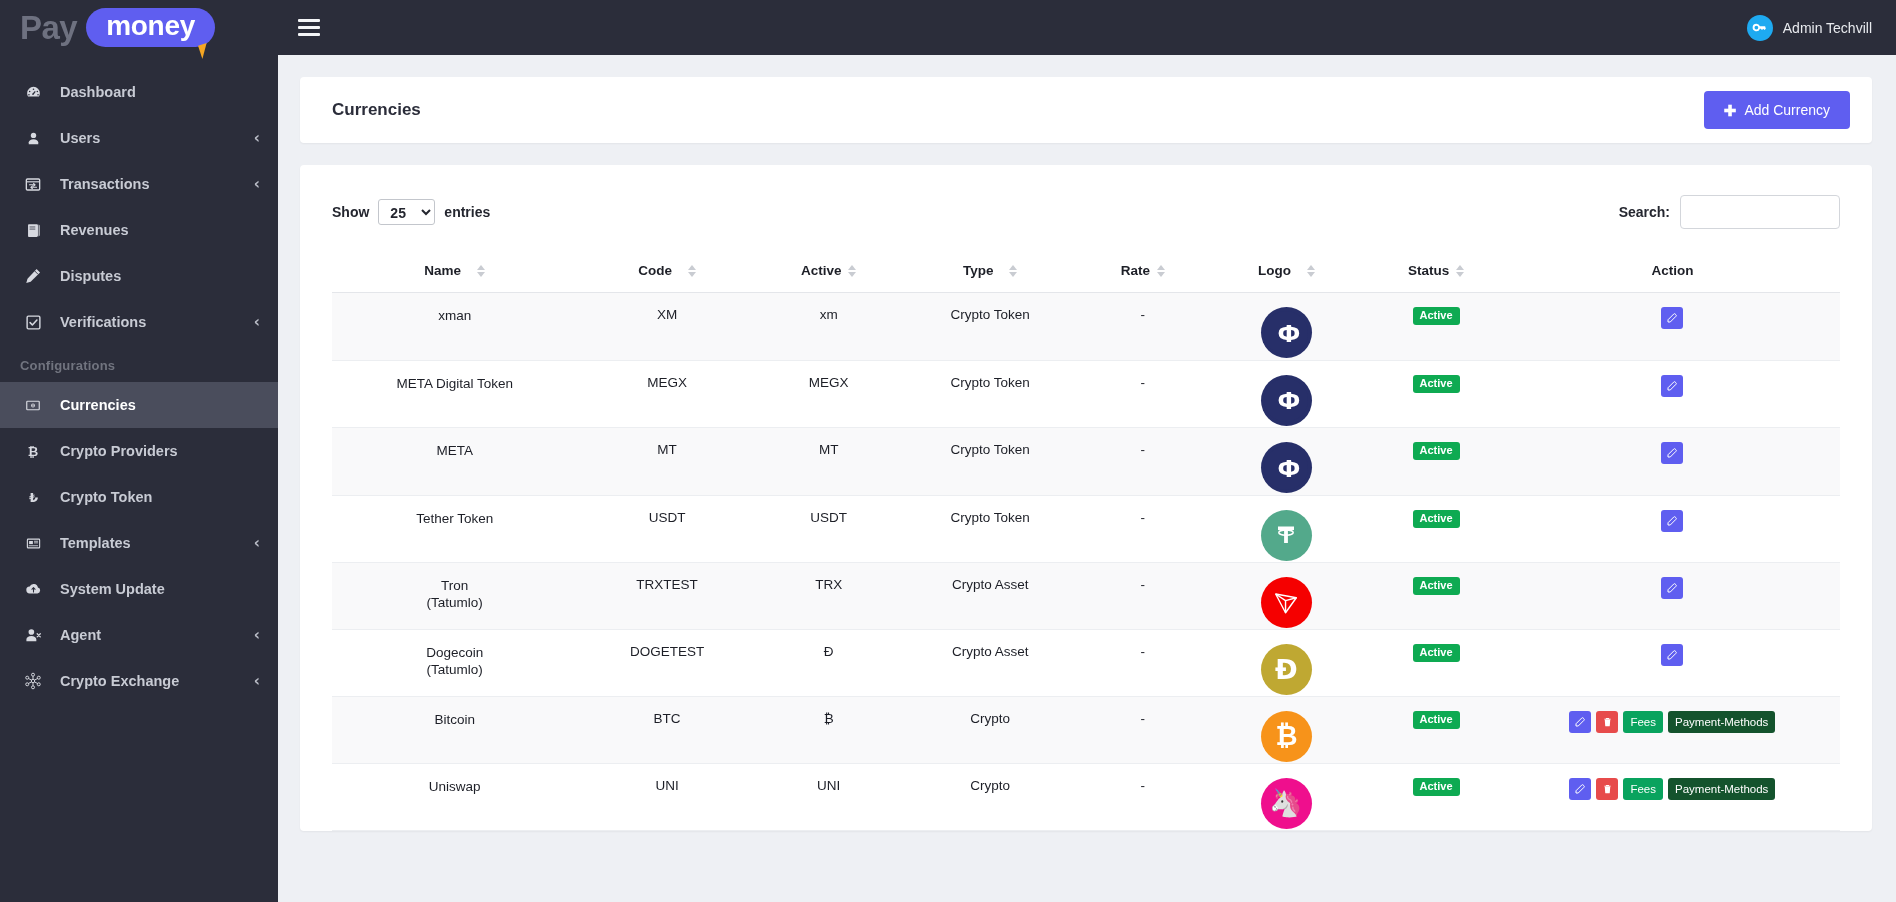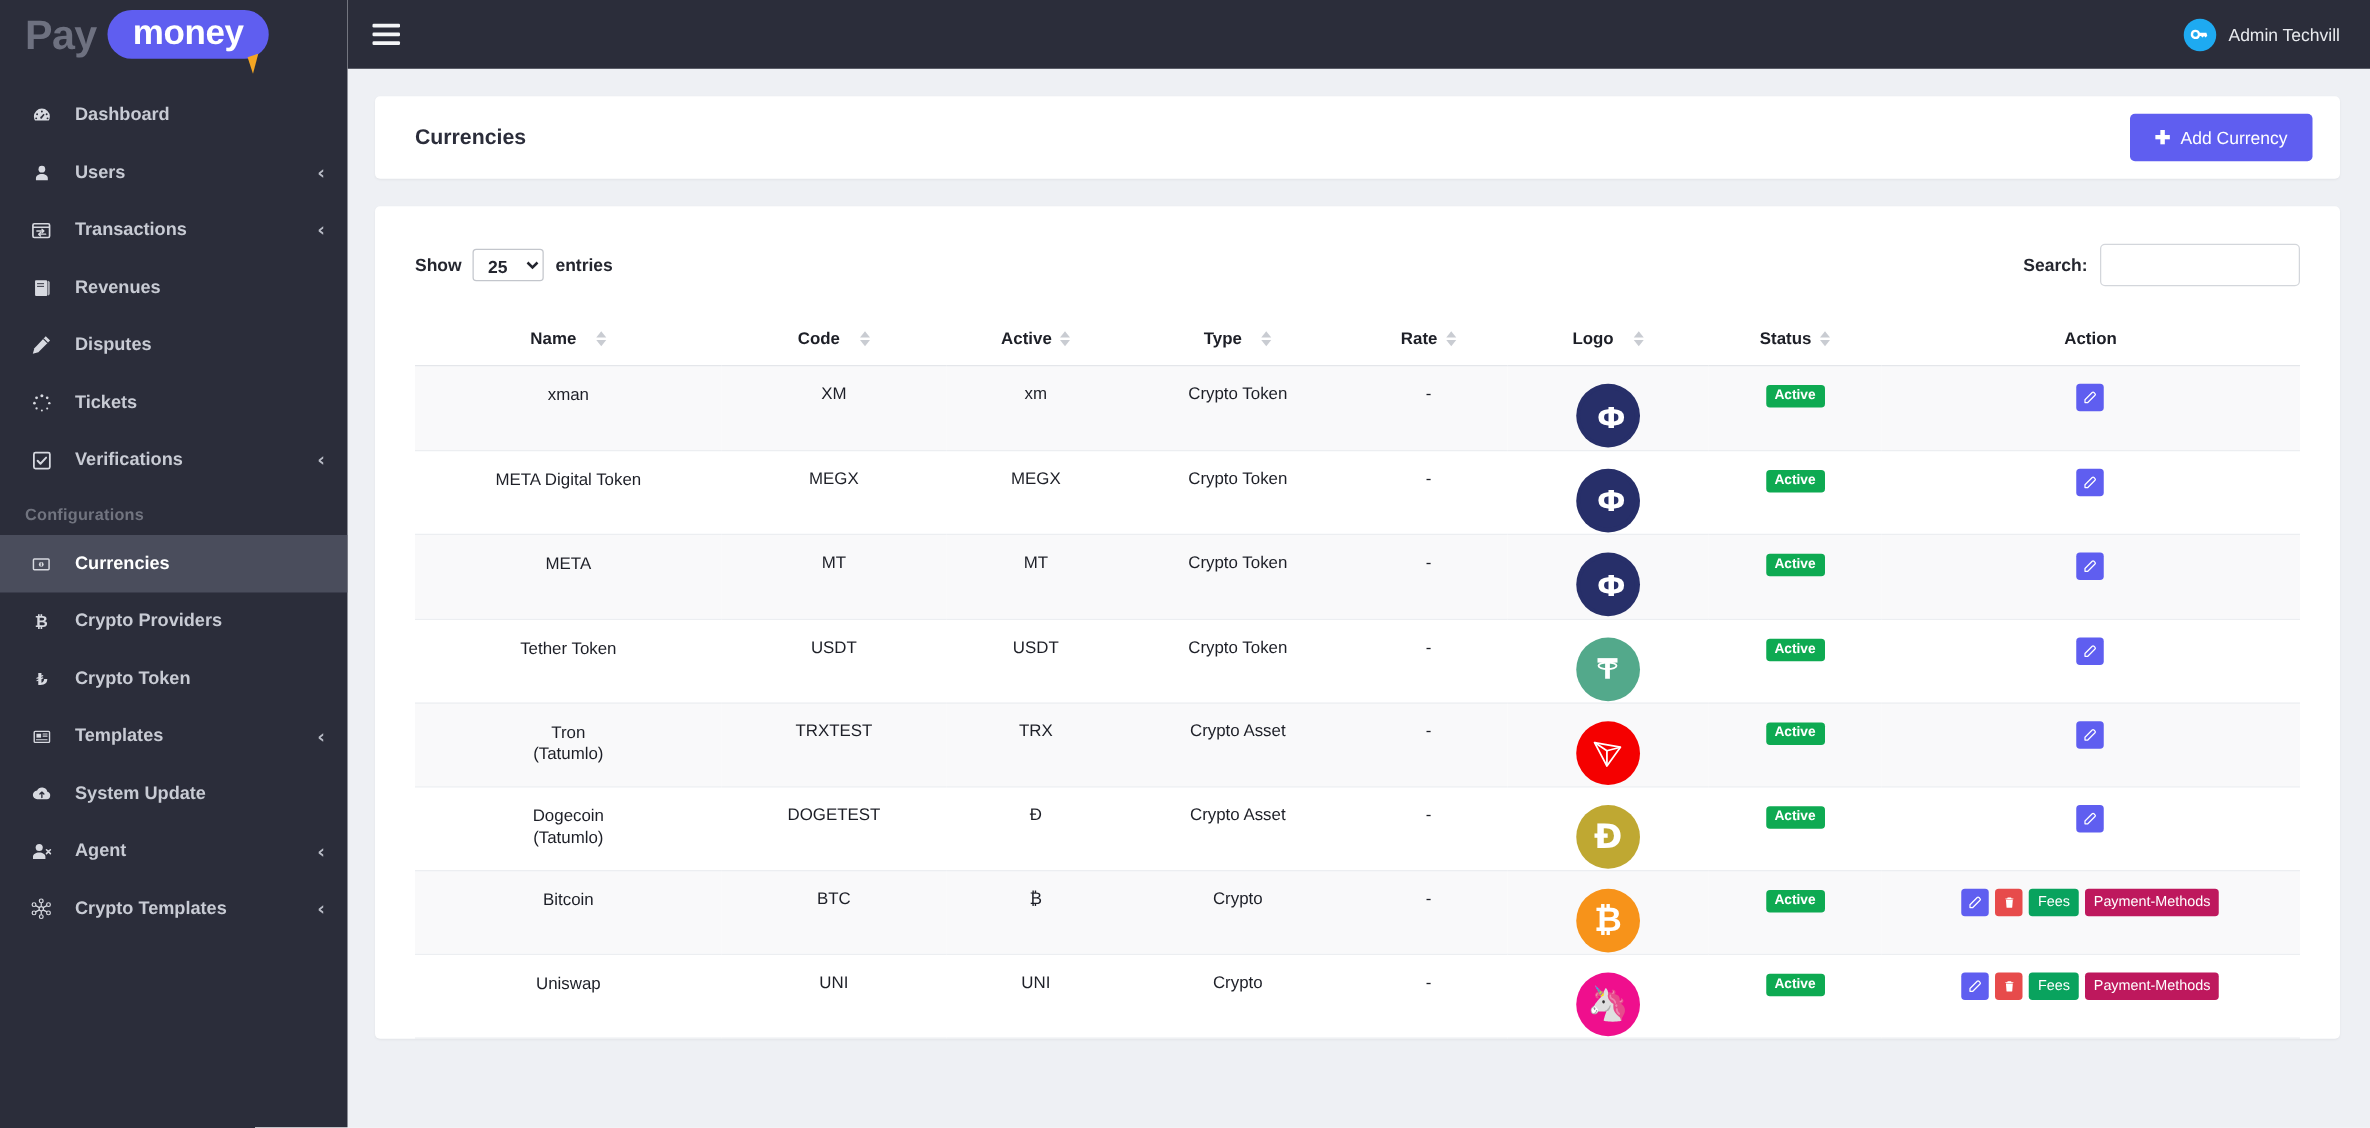--- a/index.html
+++ b/index.html
@@ -225,21 +225,21 @@
     font-family: "Liberation Sans", sans-serif;
     font-size: 11.5px; font-weight: 500;
     height: 22px;
     display: inline-flex; align-items: center; justify-content: center;
     padding: 0 7px;
   }
   .act-btn.icon-only { width: 22px; padding: 0; }
   .act-edit { background: #5f5ef0; }
   .act-del  { background: #e74b4b; }
   .act-fees { background: #09a35e; }
-  .act-pm   { background: #be185d; }
+  .act-pm   { background: #14532d; }
   .act-btn svg { display: block; }
 </style>
 </head>
 <body>
 
 <aside class="sidebar">
   <div class="brand">
     <span class="brand-pay">Pay</span>
     <span class="brand-money-wrap">
       <span class="brand-money">money</span>
@@ -291,35 +291,20 @@
         <span class="nav-ico">
           <svg width="18" height="18" viewBox="0 0 24 24" fill="currentColor">
             <path d="M16.8 2.6 21.4 7.2 8.9 19.7 3 21.4l1.7-5.9L16.8 2.6z"></path>
             <path d="M14.2 5.2 18.8 9.8" stroke="#2b2d3a" stroke-width="1.2"></path>
           </svg>
         </span>
         <span class="nav-label">Disputes</span>
       </div>
       <div class="nav-item">
         <span class="nav-ico">
-          <svg width="17" height="17" viewBox="0 0 24 24" fill="currentColor">
-            <circle cx="12" cy="3.6" r="1.7"></circle>
-            <circle cx="18" cy="6" r="1.5"></circle>
-            <circle cx="20.4" cy="12" r="1.35"></circle>
-            <circle cx="18" cy="18" r="1.2"></circle>
-            <circle cx="12" cy="20.4" r="1.1"></circle>
-            <circle cx="6" cy="18" r="1.3"></circle>
-            <circle cx="3.6" cy="12" r="1.5"></circle>
-            <circle cx="6" cy="6" r="1.6"></circle>
-          </svg>
-        </span>
-        <span class="nav-label">Tickets</span>
-      </div>
-      <div class="nav-item">
-        <span class="nav-ico">
           <svg width="17" height="17" viewBox="0 0 24 24" fill="none" stroke="currentColor" stroke-width="2">
             <rect x="3" y="3" width="18" height="18" rx="1.8"></rect>
             <path d="M7.2 12.2l3.2 3.3 6.4-6.9" stroke-width="2.2" stroke-linecap="round" stroke-linejoin="round"></path>
           </svg>
         </span>
         <span class="nav-label">Verifications</span>
         <span class="nav-caret">‹</span>
       </div>
       <div class="nav-section">Configurations</div>
       <div class="nav-item active">
@@ -385,21 +370,21 @@
             <circle cx="12" cy="12" r="2.3"></circle>
             <circle cx="12" cy="3.6" r="2"></circle>
             <circle cx="12" cy="20.4" r="2"></circle>
             <circle cx="4.3" cy="7.6" r="2"></circle>
             <circle cx="19.7" cy="7.6" r="2"></circle>
             <circle cx="4.3" cy="16.4" r="2"></circle>
             <circle cx="19.7" cy="16.4" r="2"></circle>
             <path d="M12 5.6v4.1M12 14.3v4.1M6 8.7l4 2.1M18 8.7l-4 2.1M6 15.3l4-2.1M18 15.3l-4-2.1"></path>
           </svg>
         </span>
-        <span class="nav-label">Crypto Templates</span>
+        <span class="nav-label">Crypto Exchange</span>
         <span class="nav-caret">‹</span>
       </div>
     </nav>
 </aside>
 
 <div class="main">
 
   <header class="topbar">
     <div class="hamburger">
       <span></span>

